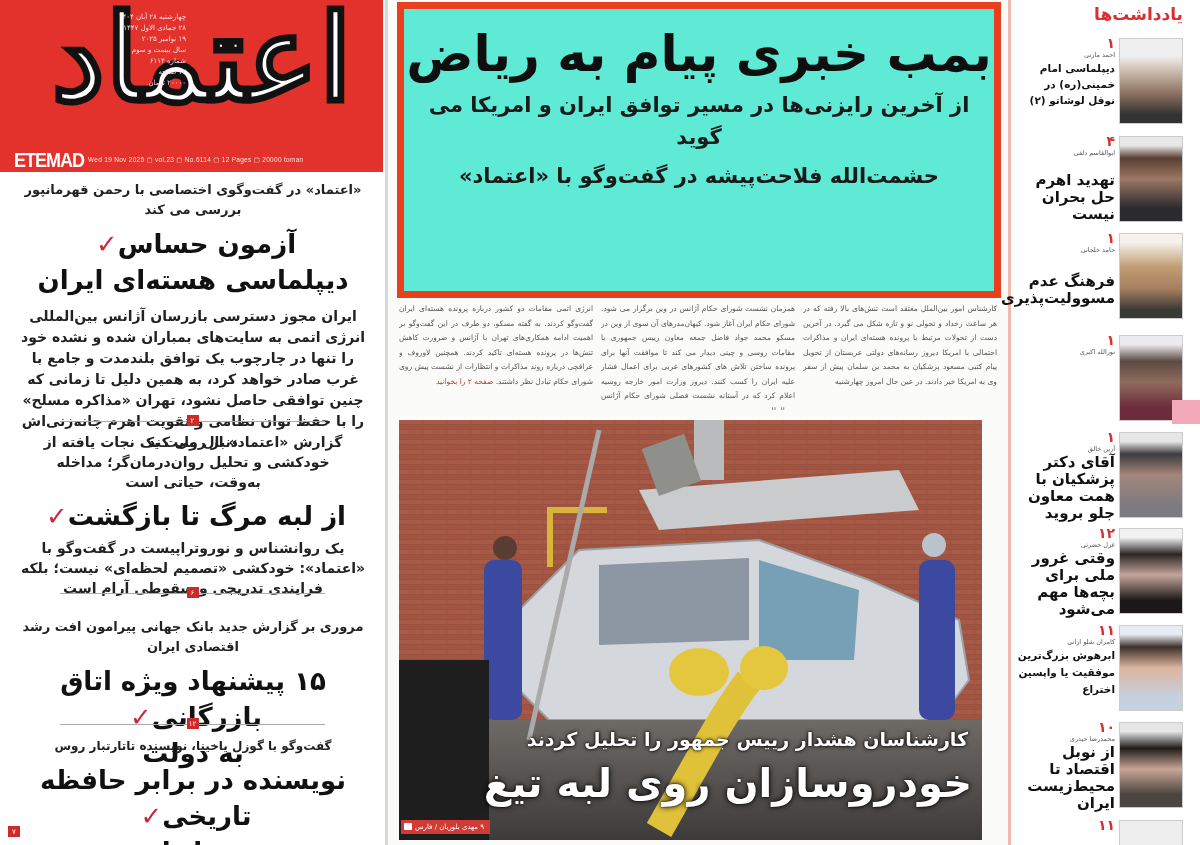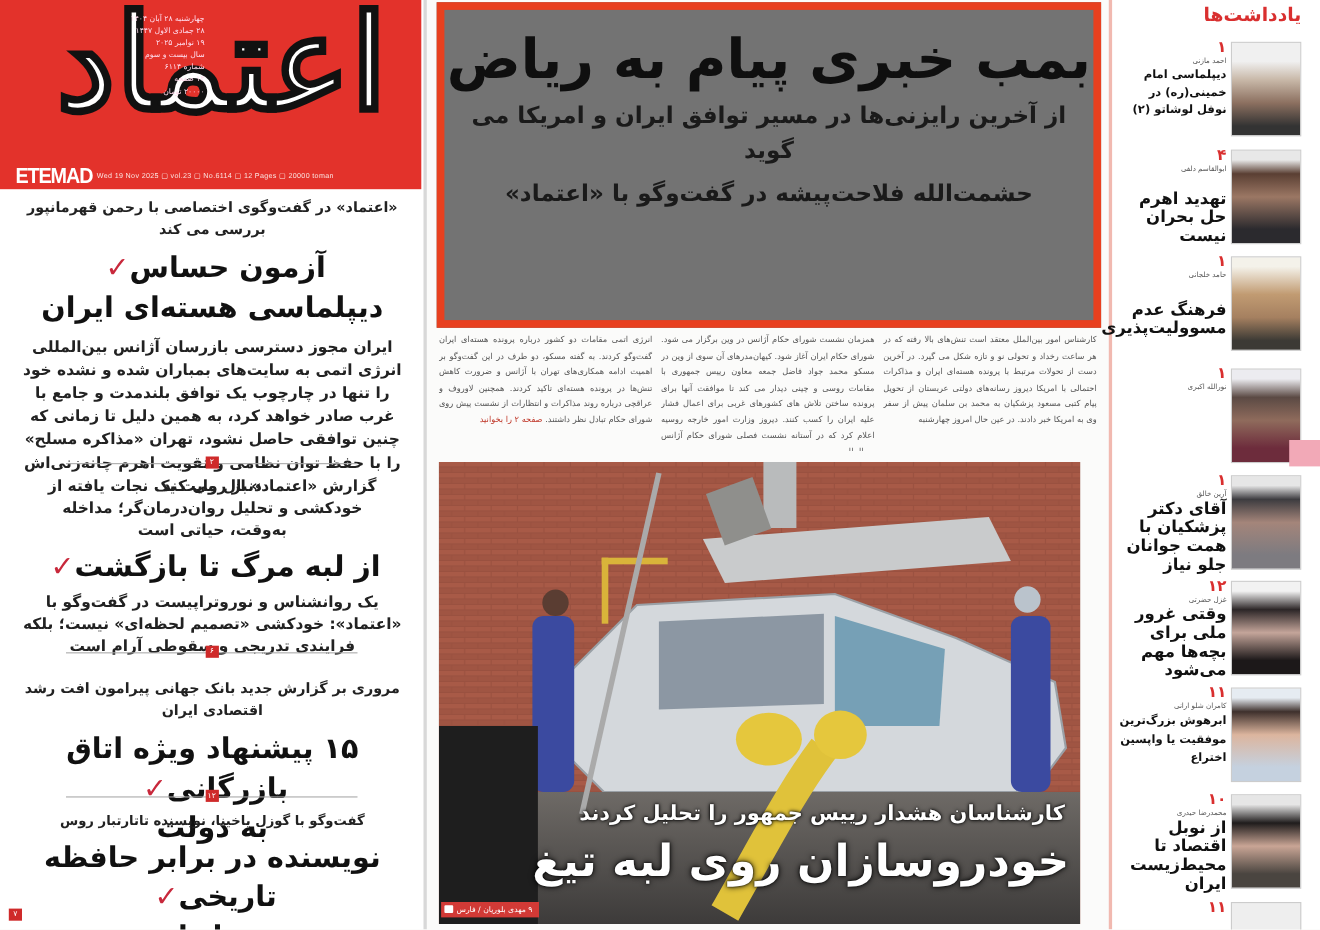--- a/index.html
+++ b/index.html
@@ -18,21 +18,21 @@
   .left-section { position: absolute; left: 4px; width: 378px; direction: rtl; text-align: center; }
   .kicker { font-size: 14px; font-weight: bold; color: #222; line-height: 20px; }
   .headline { font-size: 26px; font-weight: bold; color: #111; line-height: 36px; }
   .check { color: #c8283b; font-weight: normal; margin-left: 6px; }
   .body-text { font-size: 14px; font-weight: bold; color: #222; line-height: 21px; padding: 0 10px; }
   .sep { position: absolute; left: 60px; width: 265px; height: 1px; background: #aaa; }
   .sep-badge { position: absolute; left: 50%; top: -6px; width: 12px; height: 11px; margin-left: -6px; background: #cf2a2a; color: #fff; font-size: 7px; text-align: center; line-height: 11px; font-family: "Liberation Sans", sans-serif; }
 
   
   #center { position: absolute; left: 395px; top: 0; width: 612px; height: 845px; }
-  #lead-box { position: absolute; left: 2px; top: 2px; width: 604px; height: 296px; border: 7px solid #e8401f; background: #737373; direction: rtl; text-align: center; }
+  #lead-box { position: absolute; left: 2px; top: 2px; width: 604px; height: 296px; border: 7px solid #e8401f; background: #5eead4; direction: rtl; text-align: center; }
   #lead-title { font-size: 50px; font-weight: bold; color: #0f0f0f; line-height: 70px; margin-top: 10px; letter-spacing: -1px; }
   #lead-sub1 { font-size: 21px; font-weight: bold; color: #1a1a1a; line-height: 34px; margin-top: 6px; }
   #lead-sub2 { font-size: 21px; font-weight: bold; color: #1a1a1a; line-height: 32px; }
   #lead-body { font-size: 18px; font-weight: bold; color: #1a1a1a; line-height: 30px; margin-top: 6px; padding: 0 4px; }
 
   #cols { position: absolute; left: 4px; top: 302px; width: 598px; height: 108px; display: flex; direction: rtl; gap: 8px; }
   .col { flex: 1; font-size: 7.5px; color: #555; line-height: 14.5px; text-align: justify; overflow: hidden; }
   .col .more { color: #c0392b; }
 
   #photo { position: absolute; left: 4px; top: 420px; width: 583px; height: 420px; overflow: hidden; background: #8a4a3a; }
@@ -223,21 +223,21 @@
       <div class="note-num">۱</div>
       <div class="note-author">نورالله اکبری</div>
     </div>
   </div>
 
   <div class="note" style="top:430px;">
     <div class="note-photo" style="background:linear-gradient(#e6e6e6 10%,#3d3c40 25%,#a4857a 50%,#7d7b80 85%);"></div>
     <div class="note-text">
       <div class="note-num">۱</div>
       <div class="note-author">آرین خالق</div>
-      <div class="note-title">آقای دکتر پزشکیان با همت جوانان جلو نیاز</div>
+      <div class="note-title">آقای دکتر پزشکیان با همت معاون جلو بروید</div>
     </div>
   </div>
 
   <div class="note" style="top:526px;">
     <div class="note-photo" style="background:linear-gradient(#f2f2f2 10%,#2c2627 30%,#c4a59a 55%,#1c1819 85%);"></div>
     <div class="note-text">
       <div class="note-num">۱۲</div>
       <div class="note-author">غزل حضرتی</div>
       <div class="note-title">وقتی غرور ملی برای بچه‌ها مهم می‌شود</div>
     </div>

